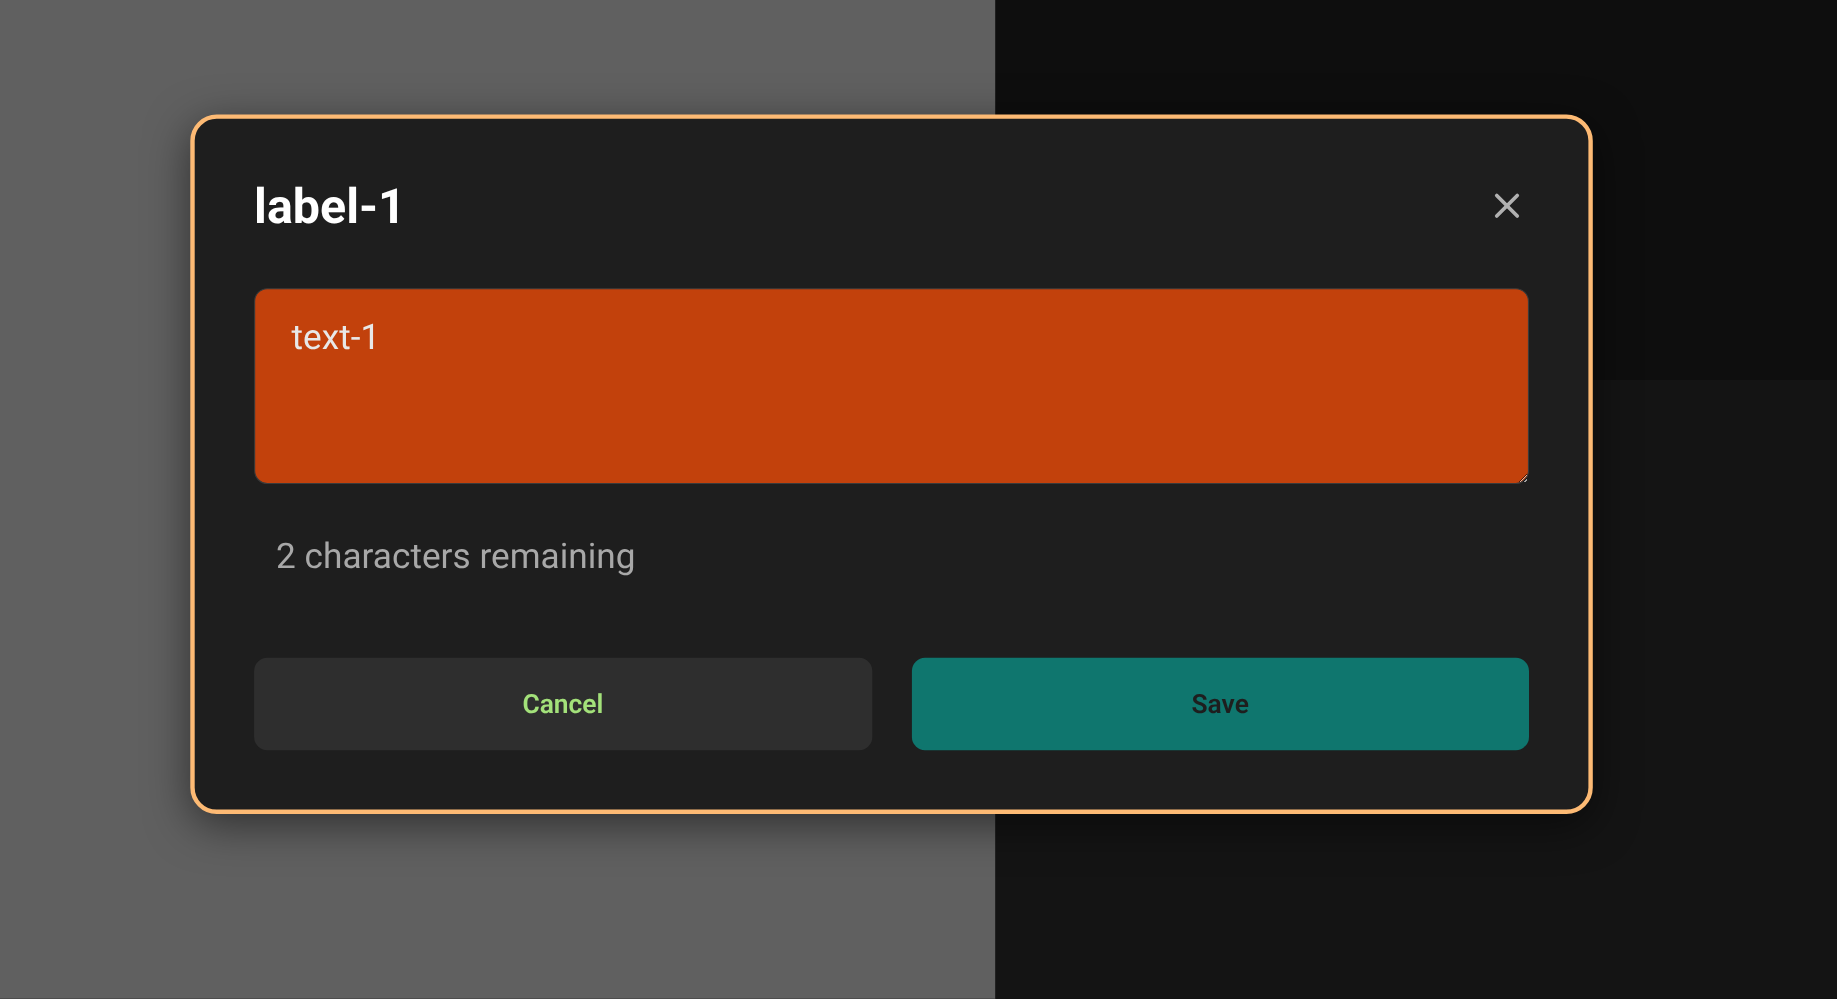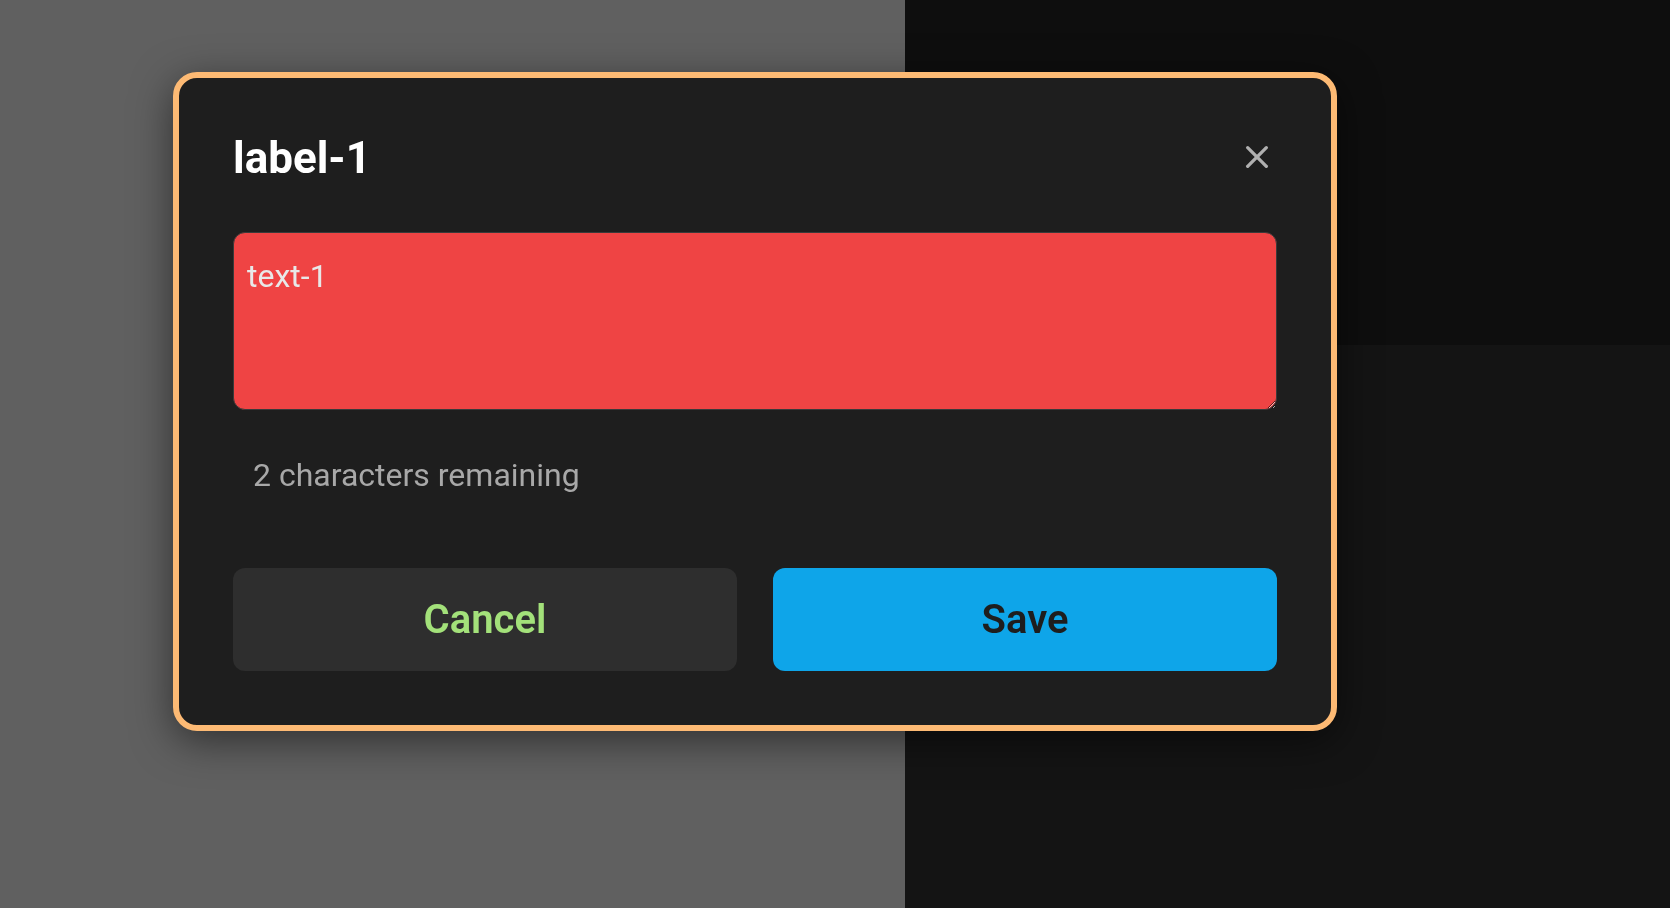--- a/index.html
+++ b/index.html
@@ -26,25 +26,25 @@
       height: 100%;
       background: #606060;
     }
     .backdrop-right {
       flex: 1;
       height: 100%;
       background: linear-gradient(to bottom, #0e0e0e 0%, #0e0e0e 38%, #141414 38%, #141414 100%);
     }
     .modal {
       position: absolute;
-      top: 72px;
+      top: 104px;
       left: 173px;
-      width: 1164px;
+      width: 1275px;
       background: #1e1e1e;
-      border: 6px solid #fdba74;
+      border: 4px solid #fdba74;
       border-radius: 24px;
       padding: 54px;
       box-shadow: 0 10px 40px rgba(0,0,0,0.5);
     }
     .modal-header {
       display: flex;
       justify-content: space-between;
       align-items: center;
       margin-bottom: 48px;
     }
@@ -63,24 +63,24 @@
       align-items: center;
       justify-content: center;
     }
     .close-btn svg {
       width: 32px;
       height: 32px;
     }
     .textarea-field {
       width: 100%;
       height: 178px;
-      background: #ef4444;
+      background: #c2410c;
       border: 1px solid #3a3a3a;
       border-radius: 12px;
-      padding: 24px 13px;
+      padding: 24px 33px;
       color: #e8e8e8;
       font-size: 32px;
       font-family: inherit;
       resize: vertical;
       outline: none;
     }
     .char-remaining {
       color: #a8a8a8;
       font-size: 32px;
       margin-top: 42px;
@@ -89,31 +89,31 @@
     .button-row {
       display: flex;
       gap: 36px;
       margin-top: 74px;
     }
     .btn {
       flex: 1;
       border: none;
       border-radius: 12px;
       padding: 28px 0;
-      font-size: 40px;
+      font-size: 24px;
       font-weight: 600;
       cursor: pointer;
       font-family: inherit;
     }
     .btn-cancel {
       background: #2e2e2e;
       color: #a3e17a;
     }
     .btn-save {
-      background: #0ea5e9;
+      background: #0f766e;
       color: #1e1e1e;
     }
   </style>
 </head>
 <body>
 
 <div class="backdrop">
   <div class="backdrop-left"></div>
   <div class="backdrop-right"></div>
 </div>

